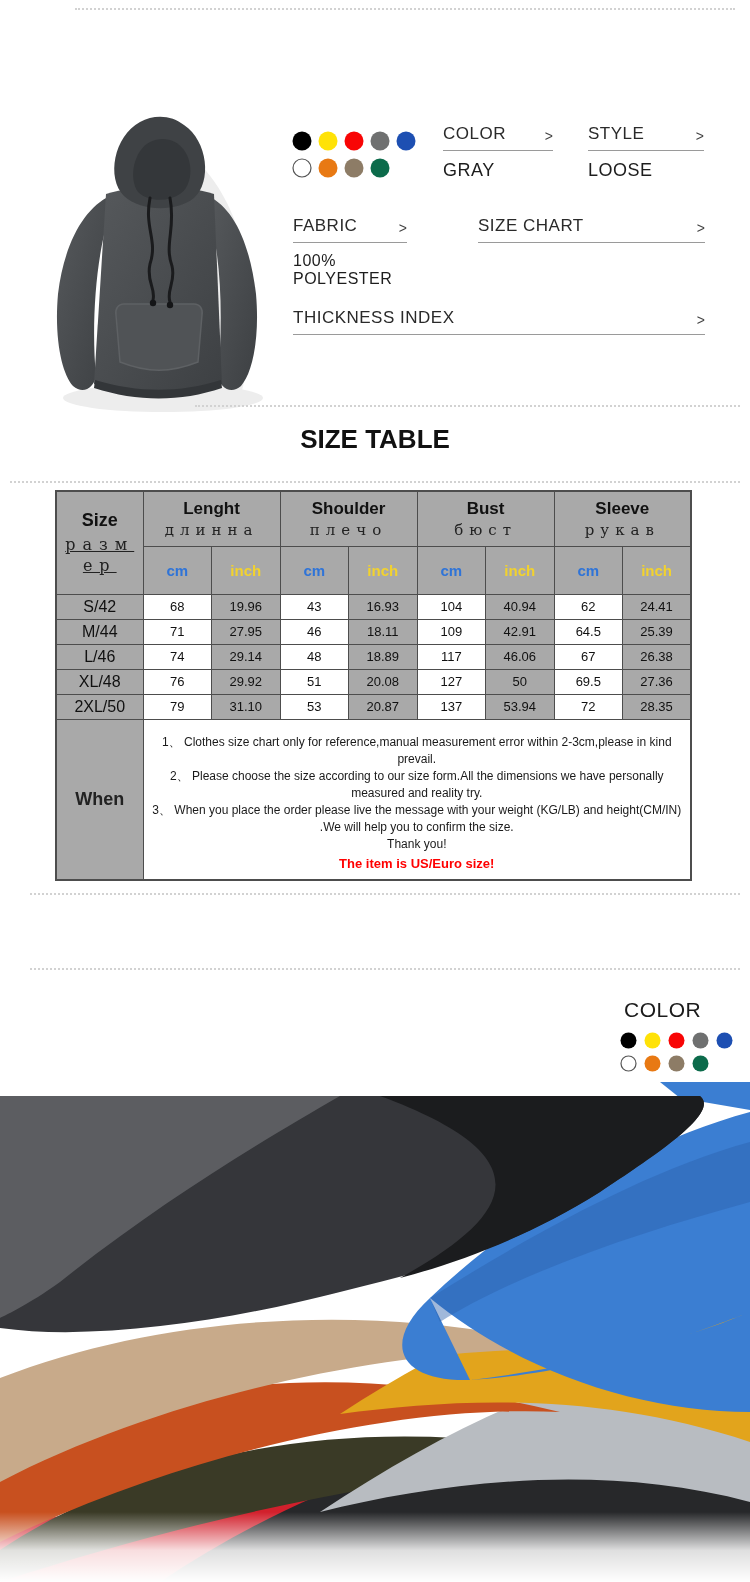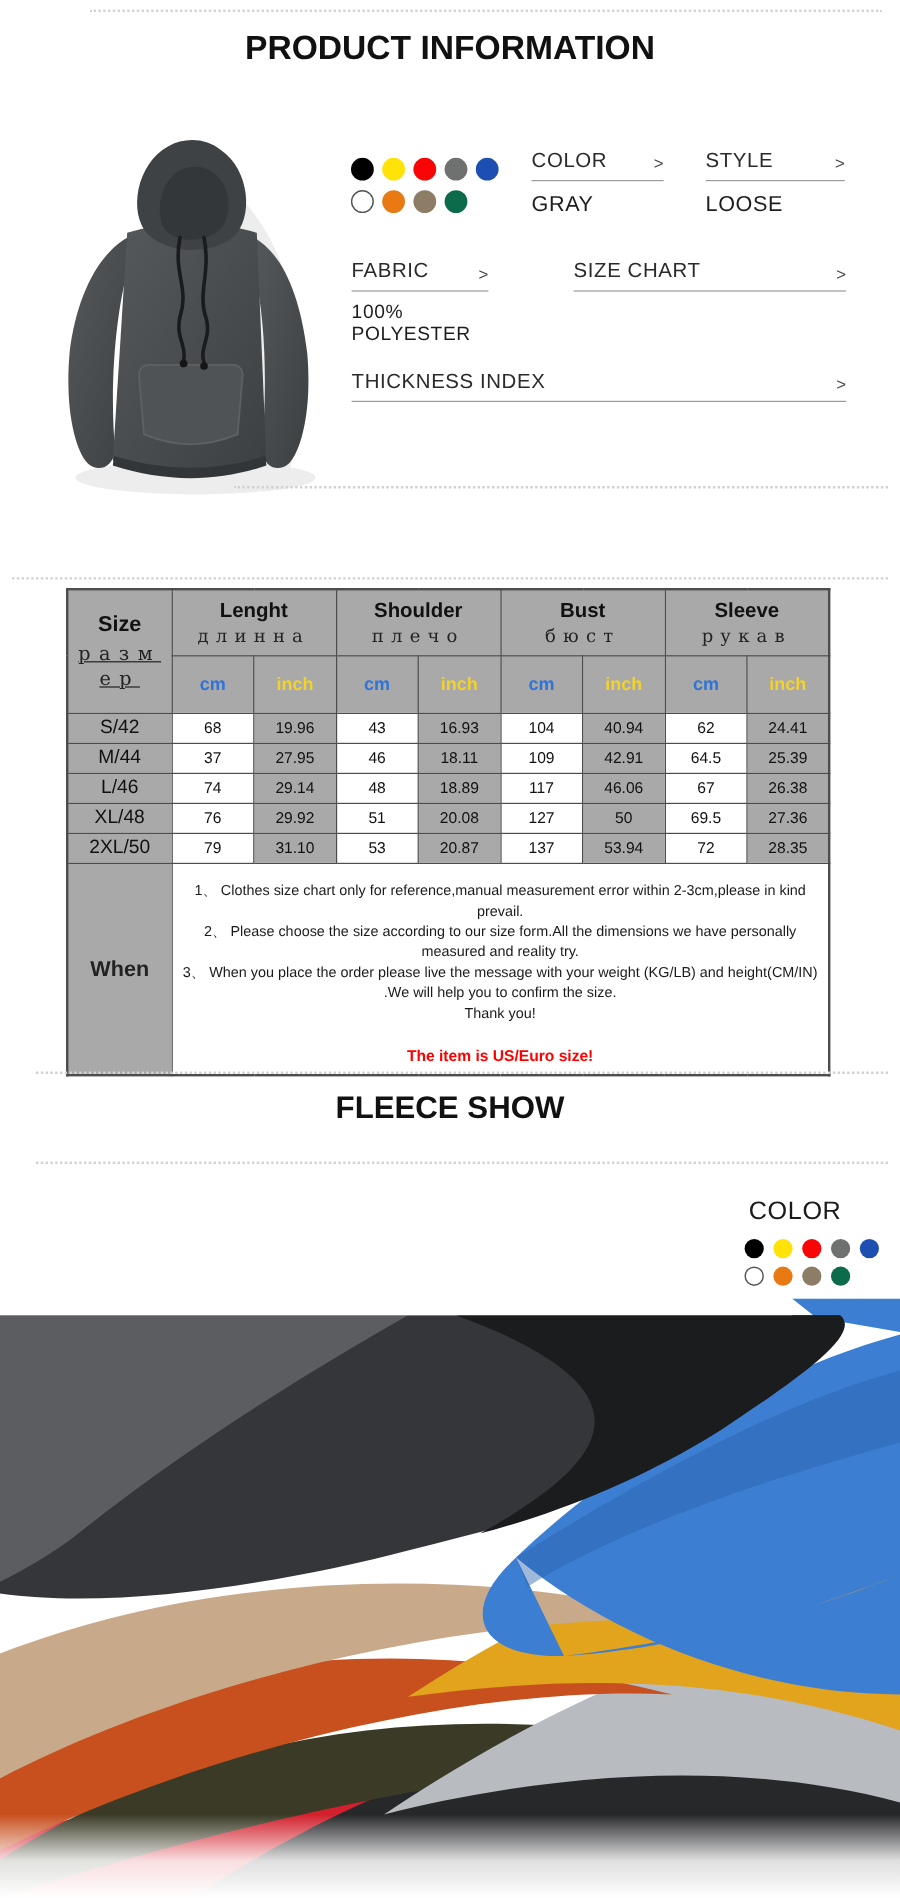--- a/index.html
+++ b/index.html
@@ -35,37 +35,36 @@
   .grp-ru { font-family:"DejaVu Serif", serif; font-size:15px; letter-spacing:6px; color:#222; margin-top:2px; }
   .size-en { font-weight:bold; font-size:18px; color:#111; }
   .size-ru { font-family:"DejaVu Serif", serif; font-size:16px; letter-spacing:7px; color:#222;
     margin-top:3px; word-break:break-all; line-height:21px; padding:0 2px;text-decoration:underline; }
   .unit { font-weight:bold; font-size:15px; }
   td.datacell { font-size:13px; color:#111; height:25px; }
   td.sizecell { font-size:16px; color:#111; height:25px; }
   td.tipslabel { font-weight:bold; font-size:18px; }
   td.tipsbody { text-align:left; vertical-align:top; padding:14px 8px 6px 8px; background:#fff; }
   .tipline { font-size:12px; line-height:17px; color:#1a1a1a; }
-  .tiphl { font-size:13px; line-height:19px; font-weight:bold; margin-top:17px; }
+  .tiphl { font-size:13px; line-height:19px; font-weight:bold; margin-top:1px; }
 
   
   .color2 { position:absolute; left:620px; top:998px; width:126px; }
   .color2 .c2lbl { font-size:21px; color:#1b1b1b; letter-spacing:0.5px; margin-bottom:10px; padding-left:4px; }
   .color2 .swrow { display:flex; gap:7px; margin-bottom:6px; }
 
   svg { display:block; }
 </style>
 </head>
 <body>
 
 <div class="canvas">
 
   <div class="dashline" style="left:75px; top:8px; width:660px;"></div>
 
-  <div class="big-heading" style="top:24px;">PRODUCT INFORMATION</div>
 
   <svg style="position:absolute; left:48px; top:92px;" width="224" height="328" viewBox="0 0 224 328">
     <defs>
       <linearGradient id="bodyg" x1="0" y1="0" x2="1" y2="1">
         <stop offset="0" stop-color="#56595c"></stop>
           <stop offset="1" stop-color="#3d4043"></stop>
       </linearGradient>
     </defs>
 
     <path d="M150,70 C205,125 215,230 192,305 L120,315 C60,315 40,308 45,300 L160,290 Z" opacity="0.8" fill="#e9e9e9"></path>
@@ -157,20 +156,21 @@
 
   <div class="spec" style="left:293px; top:308px; width:412px;">
     <div class="lblrow">
       <span class="lbl">THICKNESS INDEX</span>
       <span class="arrow">&gt;</span>
     </div>
   </div>
 
   <div class="dashline" style="left:195px; top:405px; width:545px;"></div>
 
+  <div class="big-heading" style="top:424px; font-size:26px;">SIZE TABLE</div>
 
   <div class="dashline" style="left:10px; top:481px; width:730px;"></div>
 
   <table class="sizetable">
     <colgroup>
       <col style="width:87px;">
       <col span="8" style="width:68.5px;">
     </colgroup>
     <tbody>
         <tr style="height:55px;">
@@ -212,21 +212,21 @@
       <td class="gray datacell">19.96</td>
       <td class="white datacell">43</td>
       <td class="gray datacell">16.93</td>
       <td class="white datacell">104</td>
       <td class="gray datacell">40.94</td>
       <td class="white datacell">62</td>
       <td class="gray datacell">24.41</td>
     </tr>
     <tr>
       <td class="gray sizecell">M/44</td>
-      <td class="white datacell">37</td>
+      <td class="white datacell">71</td>
       <td class="gray datacell">27.95</td>
       <td class="white datacell">46</td>
       <td class="gray datacell">18.11</td>
       <td class="white datacell">109</td>
       <td class="gray datacell">42.91</td>
       <td class="white datacell">64.5</td>
       <td class="gray datacell">25.39</td>
     </tr>
     <tr>
       <td class="gray sizecell">L/46</td>
@@ -270,21 +270,20 @@
         <div class="tipline">3、 When you place the order please live the message with your weight (KG/LB) and height(CM/IN) .We will help you to confirm the size.</div>
         <div class="tipline">Thank you!</div>
         <div class="tiphl" id="tips-highlight" style="color: rgb(255, 0, 0);">The item is US/Euro size!</div>
       </td>
     </tr>
   </tbody>
     </table>
 
   <div class="dashline" style="left:30px; top:893px; width:710px;"></div>
 
-  <div class="big-heading" style="top:908px; font-size:26px;">FLEECE SHOW</div>
 
   <div class="dashline" style="left:30px; top:968px; width:710px;"></div>
 
   <div class="color2">
     <div class="c2lbl">COLOR</div>
     <div class="swrow">
       <svg width="17" height="17">
           <circle cx="8.5" cy="8.5" r="8" fill="#000000"></circle>
         </svg>
       <svg width="17" height="17">

